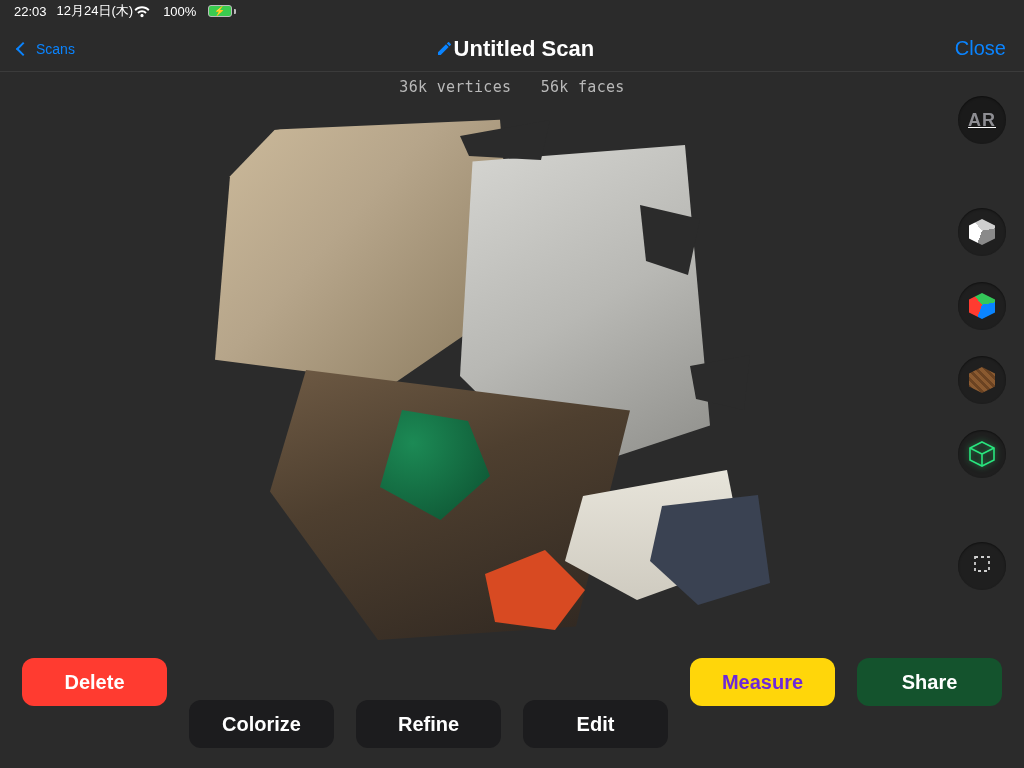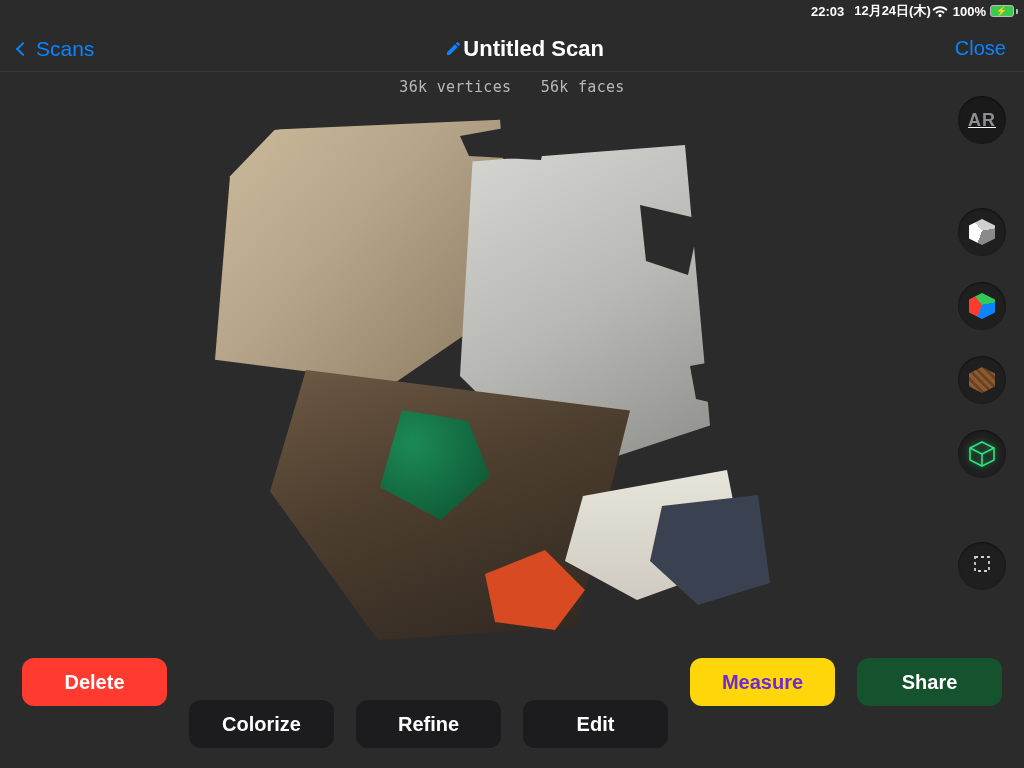--- a/index.html
+++ b/index.html
@@ -7,26 +7,26 @@
   body {
     background: #2b2b2b;
     font-family: -apple-system, BlinkMacSystemFont, "Helvetica Neue", sans-serif;
     color: #fff;
     position: relative;
   }
 
   
   .status-bar {
     position: absolute; top: 0; left: 0; right: 0; height: 22px;
-    display: flex; align-items: center; justify-content: flex-end;
-    padding: 0 6px; font-size: 13px; font-weight: 700;
+    display: flex; align-items: center; justify-content: flex-start;
+    padding: 0 14px; font-size: 13px; font-weight: 400;
     color: #fff;
   }
   .status-left { display: flex; gap: 10px; align-items: center; }
-  .status-right { display: flex; gap: 4px; align-items: center; }
+  .status-right { display: flex; gap: 12px; align-items: center; }
   .wifi-icon, .battery-icon { display: inline-flex; align-items: center; }
   .battery { display: inline-flex; align-items: center; gap: 2px; }
   .battery-body {
     width: 24px; height: 12px; border: 1px solid #bbb; border-radius: 3px;
     position: relative; background: #3acb4f;
   }
   .battery-cap {
     width: 2px; height: 5px; background: #bbb; border-radius: 0 1px 1px 0;
   }
   .battery-bolt {
@@ -35,21 +35,21 @@
   }
 
   
   .nav-bar {
     position: absolute; top: 26px; left: 0; right: 0; height: 46px;
     display: flex; align-items: center; justify-content: space-between;
     padding: 0 18px;
     border-bottom: 1px solid rgba(255,255,255,0.08);
   }
   .nav-left, .nav-right { display:flex; align-items:center; gap: 6px; }
-  .nav-left { color: #0a84ff; font-size: 21px; cursor:pointer; }
+  .nav-left { color: #0a84ff; font-size: 14px; cursor:pointer; }
   .nav-right { color: #0a84ff; font-size: 20px; cursor:pointer;text-align:right; }
   .nav-center { display:flex; align-items:flex-end; }
   .nav-title { font-size: 22px; font-weight: 700; }
   .edit-pencil { color:#0a84ff; font-size:17px; }
   .chevron-left {
     display:inline-block; width:10px; height:10px;
     border-left:2.5px solid #0a84ff; border-bottom:2.5px solid #0a84ff;
     transform: rotate(45deg); margin-right:2px;
   }
 

